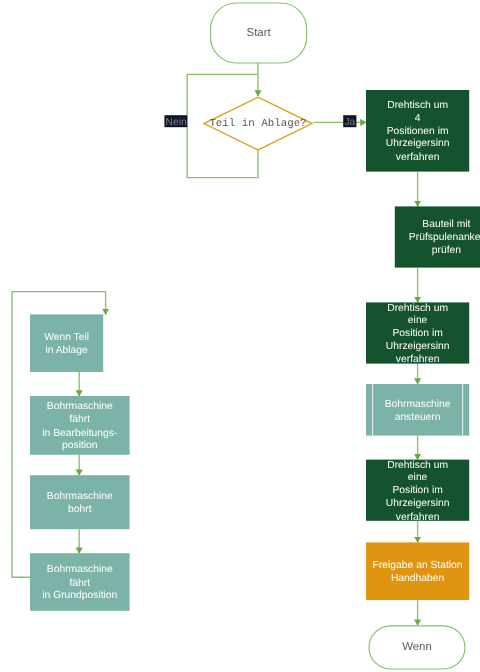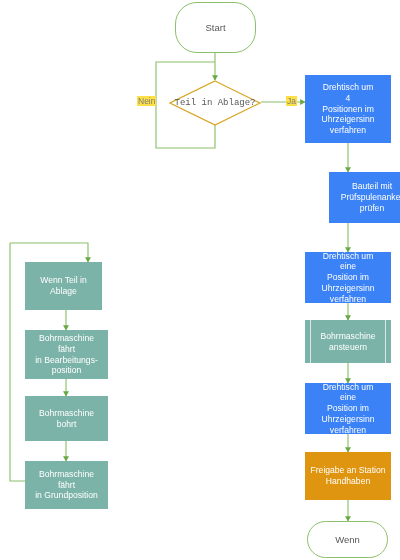--- a/index.html
+++ b/index.html
@@ -56,21 +56,21 @@
     height: 100%;
     display: flex;
     align-items: center;
     justify-content: center;
     color: #585858;
     font-size: 9px;
     text-align: center;
     font-family: Liberation Mono, monospace;
   }
   .process-green {
-    background: #3b82f6;
+    background: #14532d;
     color: #ffffff;
     font-size: 8.6px;
     padding: 18px;
   }
   .process-teal {
     background: #7cb3a8;
     color: #ffffff;
     font-size: 8.6px;
     padding: 2px 8px;
   }
@@ -98,21 +98,21 @@
     position: absolute;
     top: 0;
     bottom: 0;
     width: 1.2px;
     background: #d8e8e4;
   }
   .edge-label {
     position: absolute;
     color: #7d7d7d;
     font-size: 8.5px;
-    background: #fde047;
+    background: #0f172a;
     padding: 0 1px;
   }
 </style>
 </head>
 <body>
 
 <svg id="flow-canvas" viewBox="0 0 400 560" xmlns="http://www.w3.org/2000/svg">
   <defs>
     <marker id="arrow-green" markerWidth="7" markerHeight="7" refX="4.2" refY="3" orient="auto" markerUnits="strokeWidth">
       <path d="M0,0.4 L0,5.6 L4.6,3 z" fill="#6aa845"></path>
@@ -192,21 +192,21 @@
 
 <div class="node process-orange" style="left:305px; top:452px; width:86px; height:48px;text-align:center;">
   <span>Freigabe an Station
 Handhaben</span>
 </div>
 
 <div class="node terminator" style="left:307px; top:521px; width:81px; height:37px;">
   <span>Wenn</span>
 </div>
 
-<div class="node process-teal" style="left:25px; top:262px; width:77px; height:48px;">
+<div class="node process-teal" style="left:25px; top:262px; width:61px; height:48px;">
   <span>Wenn Teil in Ablage</span>
 </div>
 
 <div class="node process-teal" style="left:25px; top:330px; width:83px; height:49px;">
   <span>Bohrmaschine fährt
 in Bearbeitungs-
 position</span>
 </div>
 
 <div class="node process-teal" style="left:25px; top:396px; width:83px; height:45px;">

